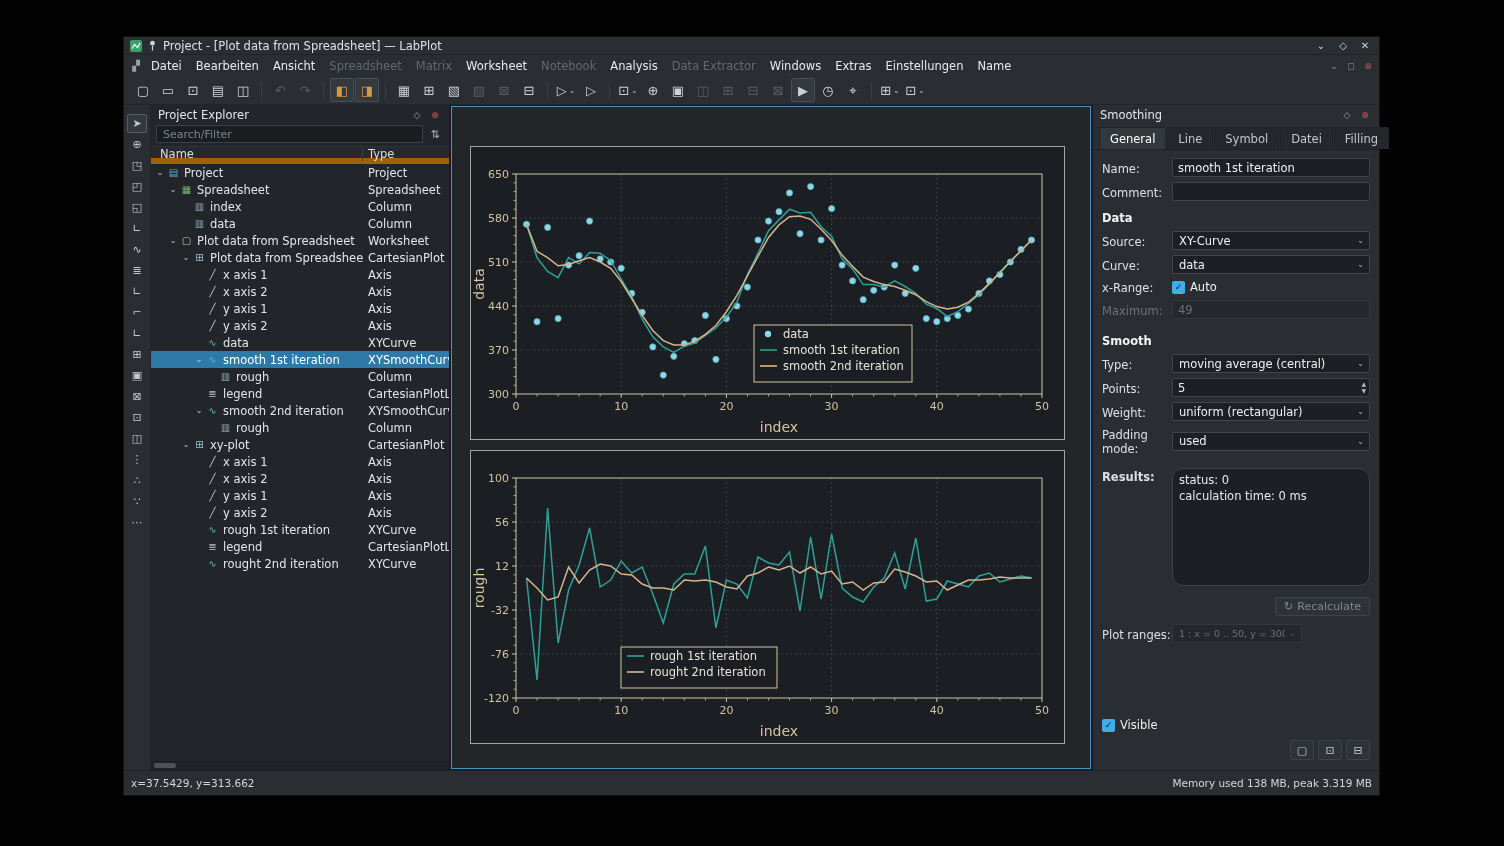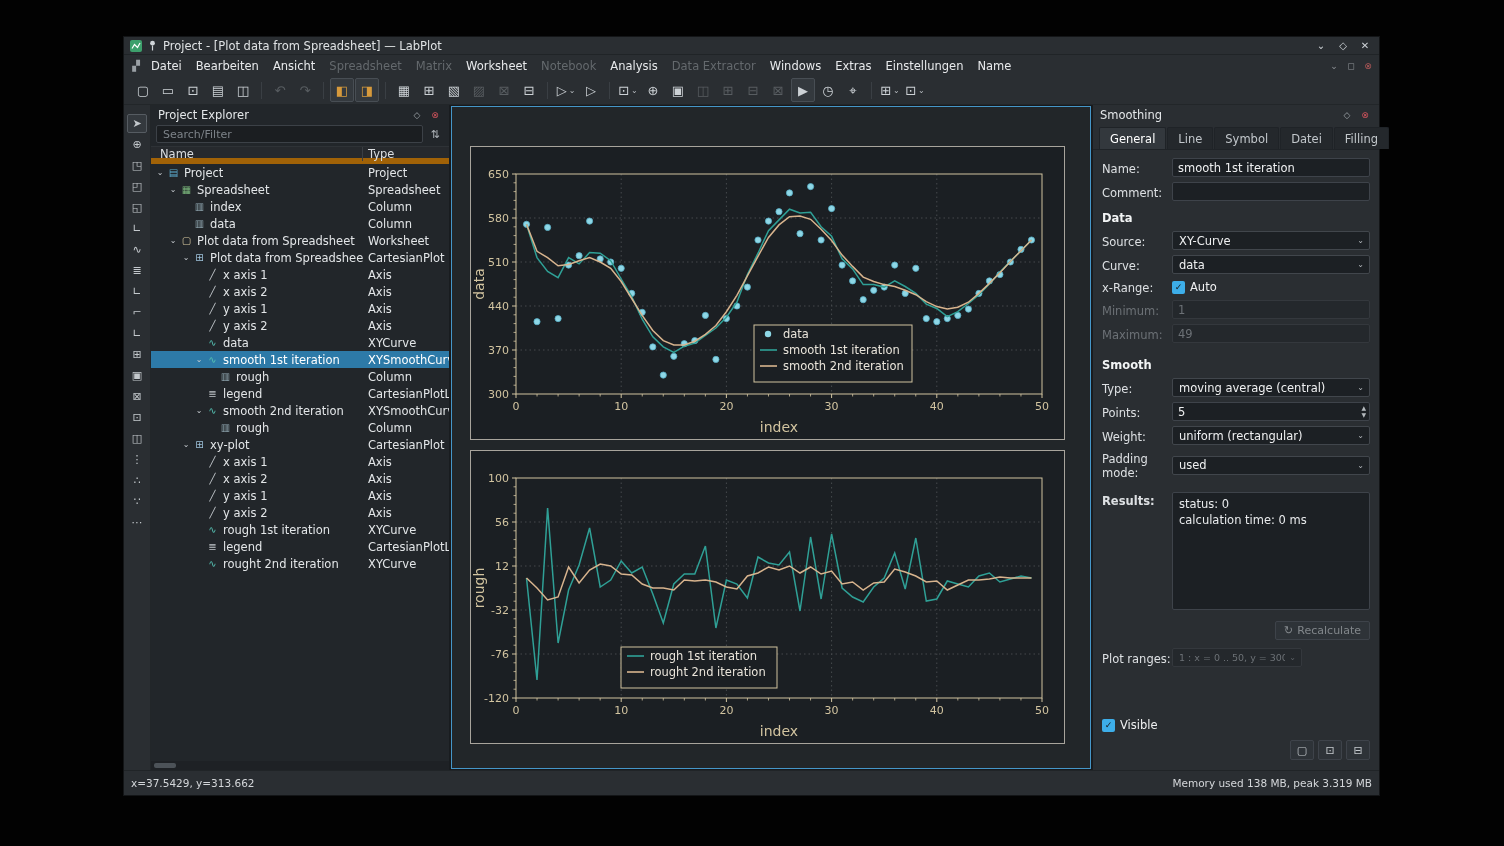--- a/index.html
+++ b/index.html
@@ -102,21 +102,21 @@
   .combo .carr { font-size:8px; color:#b4b9bd; }
   .combo.disabled { color:#6c7176; border-color:#34383d; background:#24282c; }
   .combo.disabled .carr { color:#5b6065; }
   .spin { position:relative; }
   .spin .sarr { position:absolute; right:4px; font-size:6px; color:#b4b9bd; line-height:1; }
   .spin .up { top:3px; } .spin .dn { bottom:3px; }
   .checkrow { display:flex; align-items:center; gap:5px; }
   .checkbox { width:13px; height:13px; flex:none; background:#3daee9; border-radius:2px;
               display:flex; align-items:center; justify-content:center; color:#16191b;
               font-size:9px; font-weight:bold; }
-  .results-box { height:118px; background:#1c2024; border:1px solid #3e434a; border-radius:2px;
+  .results-box { height:118px; background:#1c2024; border:1px solid #3e434a; border-radius:11px;
                  padding:4px 6px; color:#e8eaec; line-height:1.35; }
   .recalc-row { display:flex; justify-content:flex-end; margin:6px 0 8px; }
   .btn { height:19px; display:inline-flex; align-items:center; gap:4px; padding:0 8px;
          background:#2e3338; border:1px solid #3e434a; border-radius:2px; color:#82878b; font-size:11px; }
   .spacer { flex:1; }
   .dock-bottom { display:flex; justify-content:flex-end; gap:4px; padding:8px 0 4px; }
   .ibtn { width:24px; height:20px; display:flex; align-items:center; justify-content:center;
           background:#2e3338; border:1px solid #3e434a; border-radius:2px; color:#c6cbcf; font-size:11px; }
   
   .statusbar { height:16px; flex:none; display:flex; align-items:center; justify-content:space-between;
@@ -859,24 +859,20 @@
                 </span>
               </span>
           </div>
           <div class="form-row">
             <span class="flabel">x-Range:</span>
             <span class="ffield checkrow">
               <span class="checkbox">✓</span>
               <span>Auto</span>
             </span>
           </div>
-          <div class="form-row">
-            <span class="flabel dim">Minimum:</span>
-            <span class="ffield"><input class="tinput disabled" type="text" value="1" style=""></span>
-          </div>
           <div class="form-row" style="margin-bottom:10px">
             <span class="flabel dim">Maximum:</span>
             <span class="ffield"><input class="tinput disabled" type="text" value="49" style=""></span>
           </div>
 
           <div class="fsection">Smooth</div>
 
           <div class="form-row">
             <span class="flabel">Type:</span>
             <span class="ffield">

